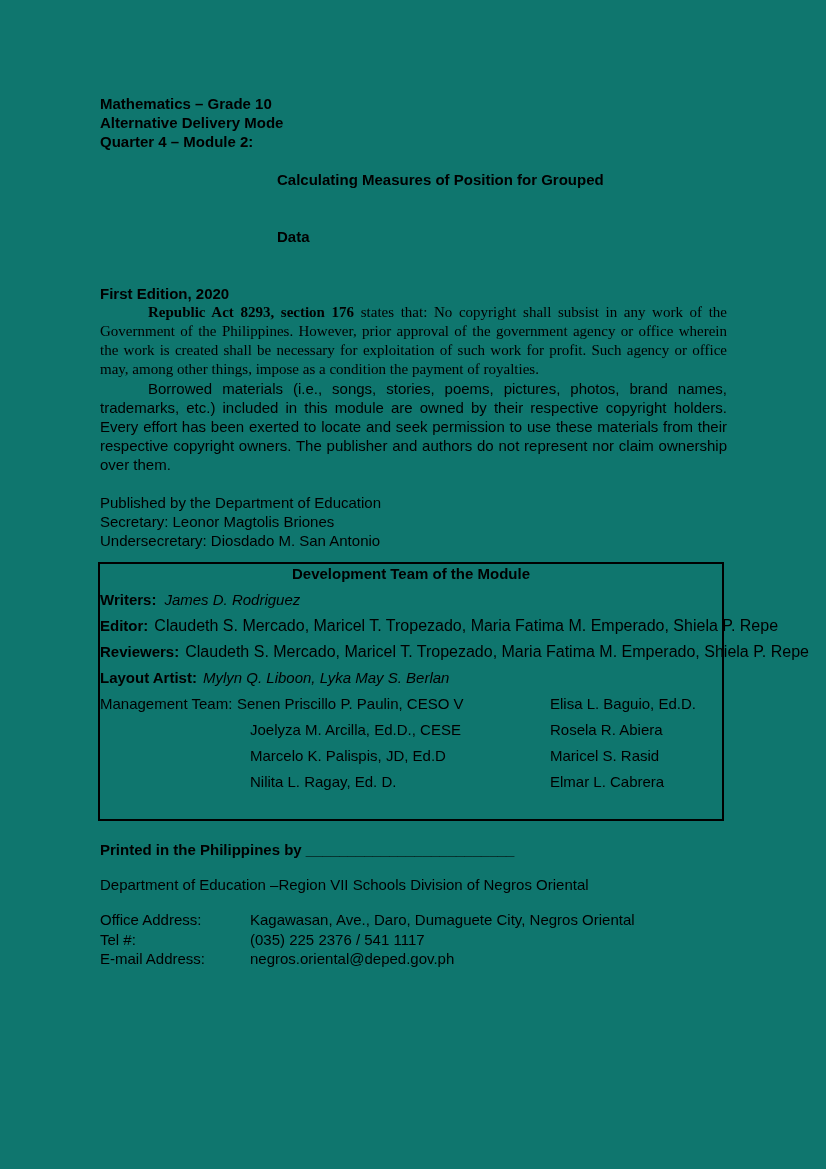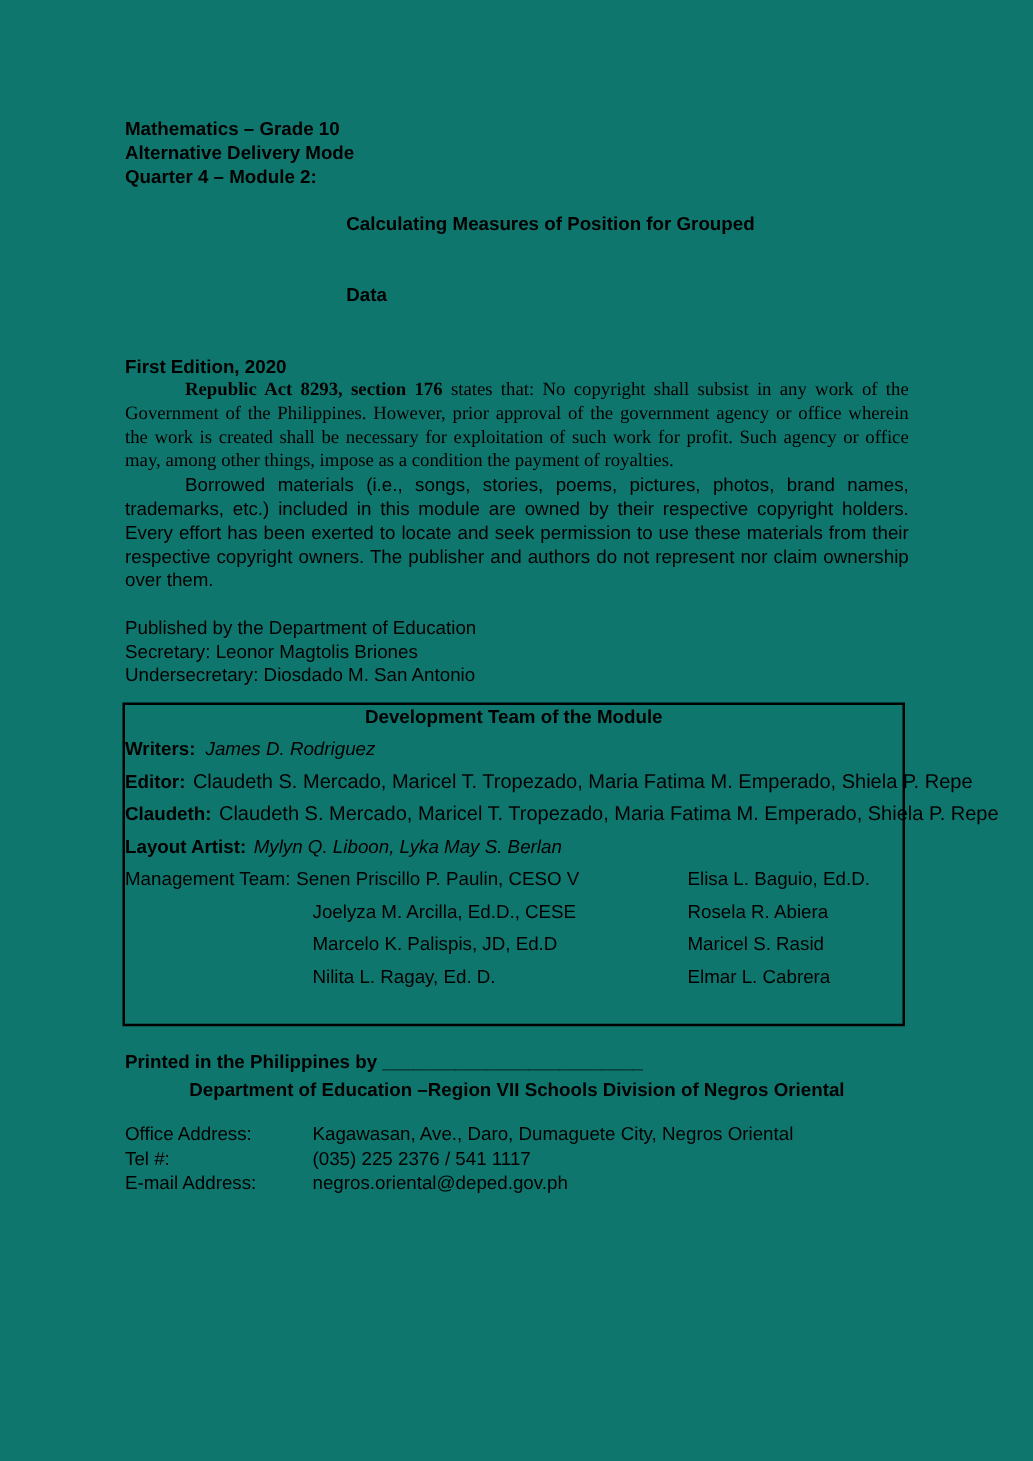--- a/index.html
+++ b/index.html
@@ -32,21 +32,21 @@
   }
   .box-title{text-align:center;font-weight:bold;margin-bottom:7px;}
   .box-row{margin-bottom:7px;white-space:nowrap;}
   .box-row .lbl{font-weight:bold;margin-top:21px;}
   .box-row .val{margin-left:8px;font-style:italic;}
   .box-row .val-sm{margin-left:6px;font-size:16px;}
   .mgmt{display:grid;grid-template-columns:137px 313px 1fr;}
   .mgmt .cell{line-height:19px;margin-bottom:7px;white-space:nowrap;}
   .mgmt .indent{padding-left:13px;}
   .printed{margin-top:19px;font-weight:bold;}
-  .division{margin-top:4px;font-weight:bold;text-align:center;}
+  .division{margin-top:16px;font-weight:normal;}
   .contact{margin-top:16px;display:grid;grid-template-columns:150px 1fr;line-height:19.5px;}
   .watermark{
     position:absolute;left:0;right:0;top:1176px;
     text-align:center;color:#d4d4d4;
     font-size:16px;letter-spacing:0.5px;
   }
 </style>
 </head>
 <body>
 
@@ -81,21 +81,21 @@
 
       <div class="box-row">
         <span class="lbl">Writers:</span><span class="val">James D. Rodriguez</span>
       </div>
 
       <div class="box-row">
         <span class="lbl">Editor:</span><span class="val-sm">Claudeth S. Mercado, Maricel T. Tropezado, Maria Fatima M. Emperado, Shiela P. Repe</span>
       </div>
 
       <div class="box-row">
-        <span class="lbl">Claudeth:</span><span class="val-sm">Claudeth S. Mercado, Maricel T. Tropezado, Maria Fatima M. Emperado, Shiela P. Repe</span>
+        <span class="lbl">Reviewers:</span><span class="val-sm">Claudeth S. Mercado, Maricel T. Tropezado, Maria Fatima M. Emperado, Shiela P. Repe</span>
       </div>
 
       <div class="box-row">
         <span class="lbl">Layout Artist:</span><span class="val" style="margin-left:6px">Mylyn Q. Liboon, Lyka May S. Berlan</span>
       </div>
 
       <div class="mgmt">
         <div class="cell lbl">Management Team:</div>
         <div class="cell">Senen Priscillo P. Paulin, CESO V</div>
         <div class="cell">Elisa L. Baguio, Ed.D.</div>

